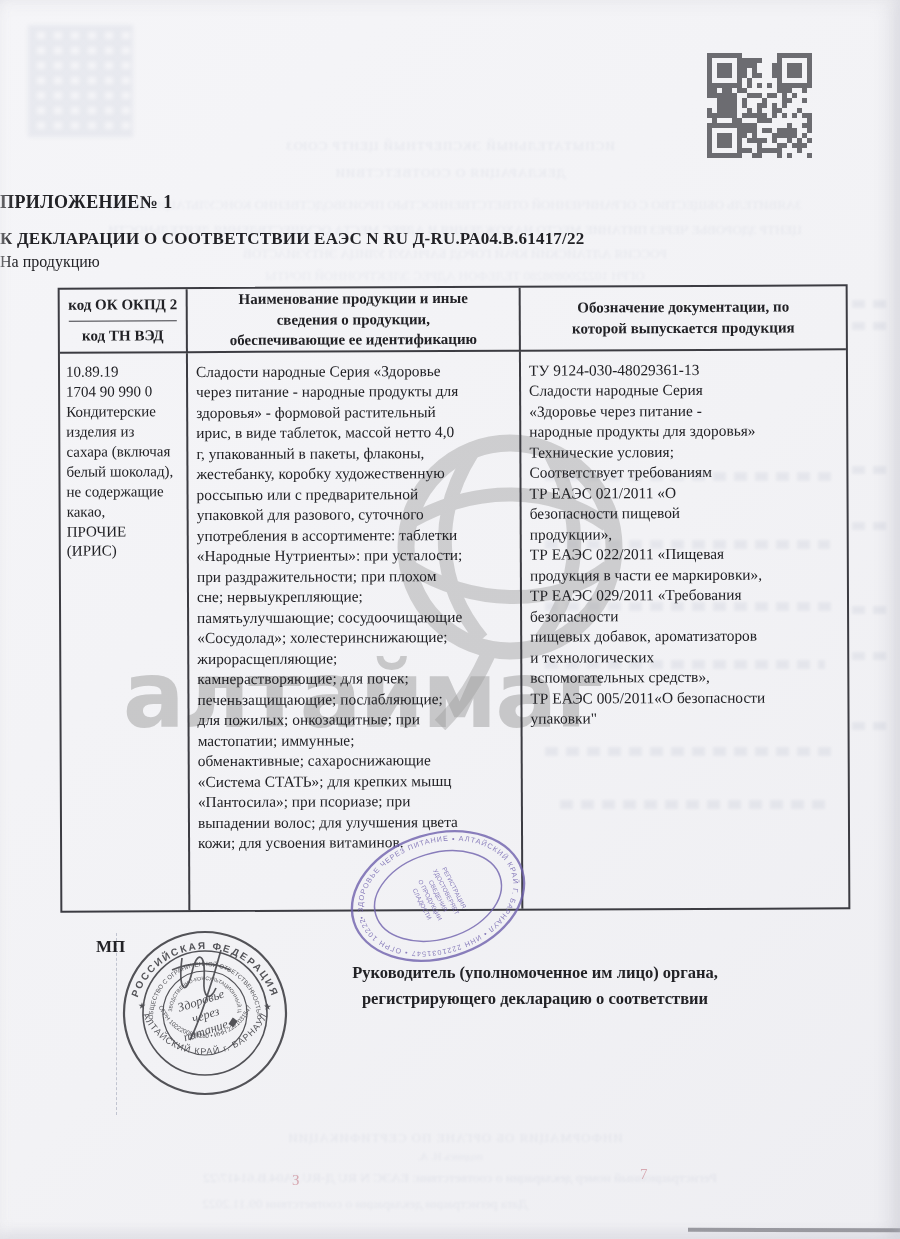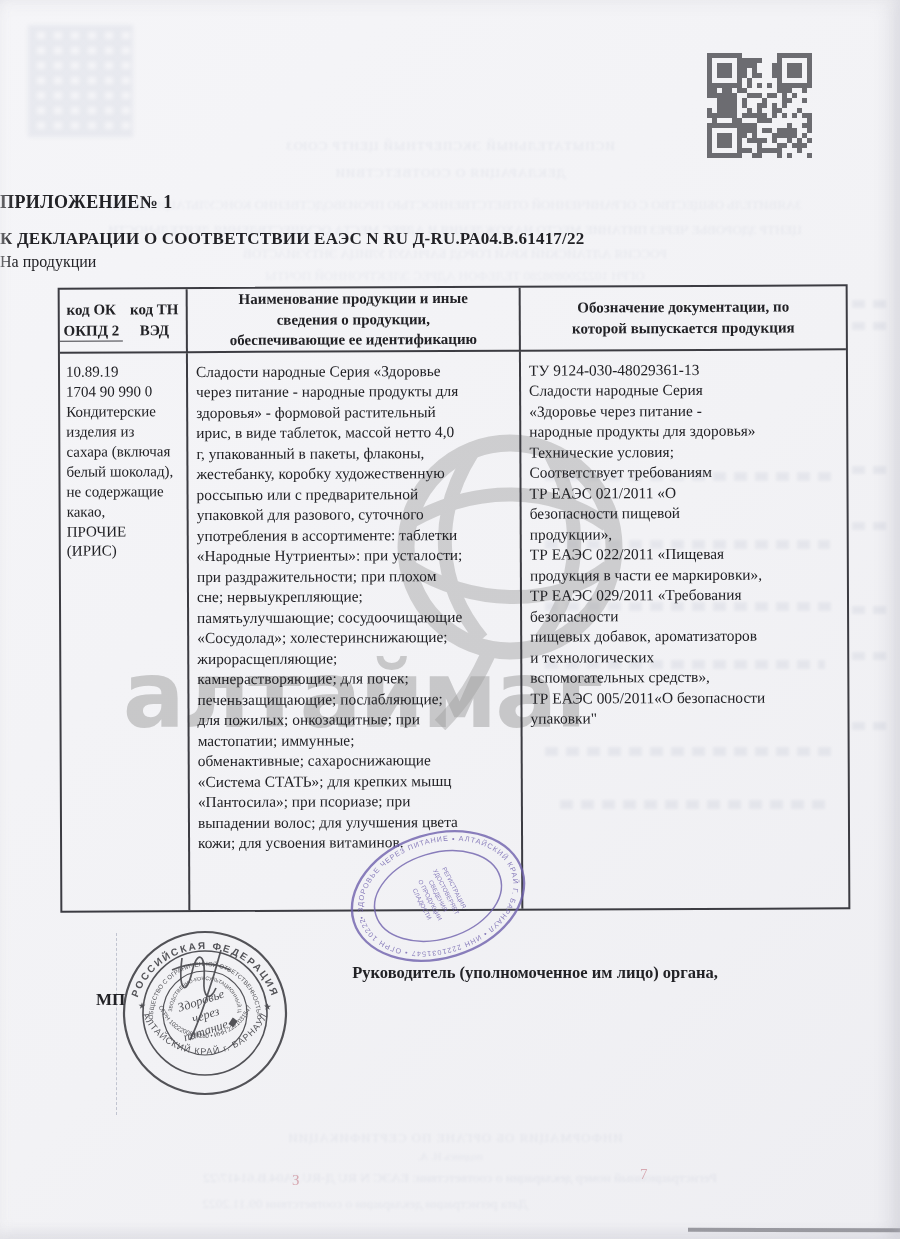--- a/index.html
+++ b/index.html
@@ -32,38 +32,38 @@
   .doc-table{
     position:absolute;left:59px;top:286px;width:786px;height:621px;
     border:2px solid #3c3c42;transform:rotate(-.25deg);
     display:grid;grid-template-columns:128px 333px 1fr;grid-template-rows:64px 1fr;
     background:transparent;z-index:3;
   }
   .th{border-right:2px solid #3c3c42;border-bottom:2px solid #3c3c42;
     font-weight:bold;font-size:15px;line-height:1.38;text-align:center;
     display:flex;align-items:center;justify-content:center;white-space:pre-line;}
   .th.last,.td.last{border-right:none;}
-  .th-split{display:flex;flex-direction:row;padding:0;}
+  .th-split{display:flex;flex-direction:column;padding:0;}
   .th-split .sub{flex:1;display:flex;align-items:center;justify-content:center;}
   .th-split .sub:first-child{border-bottom:1.5px solid #3c3c42;}
   .td{border-right:2px solid #3c3c42;padding:9px 8px 8px 8px;
     font-size:15.4px;line-height:1.33;white-space:pre-line;vertical-align:top;}
   .td.codes{font-size:15px;padding-left:6px;}
   
   .wm{position:absolute;pointer-events:none;z-index:2;color:#9c9c9c;}
   .wm-logo{left:380px;top:425px;}
   .wm-word{left:0;top:650px;width:724px;text-align:center;
     font-family:"DejaVu Sans",sans-serif;font-weight:bold;font-size:92px;
     letter-spacing:-2px;color:#9e9e9e;opacity:.5;line-height:1;}
   .wm-tag{left:0;top:752px;width:880px;text-align:center;
     font-family:"DejaVu Sans",sans-serif;font-size:33px;letter-spacing:2px;
     color:#adadad;opacity:.6;}
   
   .stamp{position:absolute;z-index:6;pointer-events:none;}
-  .mp{position:absolute;left:96px;top:990px;font-size:17px;font-weight:bold;z-index:4;}
+  .mp{position:absolute;left:96px;top:937px;font-size:17px;font-weight:bold;z-index:4;}
   .sig-block{position:absolute;left:295px;top:960px;width:480px;text-align:center;
     font-weight:bold;font-size:16.5px;line-height:1.55;z-index:4;}
   .crease{position:absolute;left:116px;top:933px;height:182px;width:0;
     border-left:1.5px dashed rgba(90,100,130,.32);}
   .scan-edge{position:absolute;left:688px;top:1228px;width:212px;height:4px;
     background:#5a5a60;opacity:.55;transform:rotate(.2deg);}
   .redmark{position:absolute;font-size:15px;color:#c4717d;opacity:.55;filter:blur(.4px);z-index:2;}
 </style>
 </head>
 <body>
@@ -336,21 +336,21 @@
         <rect x="50" y="100" width="5" height="5"></rect>
         <rect x="70" y="100" width="5" height="5"></rect>
         <rect x="80" y="100" width="5" height="5"></rect>
         <rect x="100" y="100" width="5" height="5"></rect>
       </g>
   </svg>
 
   <div class="title-block">
     <div class="t1">ПРИЛОЖЕНИЕ№ 1</div>
     <div class="t2">К ДЕКЛАРАЦИИ О СООТВЕТСТВИИ ЕАЭС N RU Д-RU.РА04.В.61417/22</div>
-    <div class="t3">На продукции</div>
+    <div class="t3">На продукцию</div>
   </div>
 
   <svg class="wm wm-logo" width="260" height="305" viewBox="0 0 260 305" style="opacity:.42;">
     <g fill="none" stroke="#9c9c9c">
       <circle cx="130" cy="122" r="104" stroke-width="17"></circle>
       <path d="M 92,28 C 52,92 57,160 102,214" stroke-width="14"></path>
       <path d="M 170,28 C 206,96 201,160 161,214" stroke-width="14"></path>
       <path d="M 32,96 C 96,60 170,60 227,100" stroke-width="14"></path>
       <path d="M 30,142 C 96,182 175,182 228,142" stroke-width="14"></path>
       <path d="M 112,220 C 97,256 82,278 60,300" stroke-width="15"></path>
@@ -480,20 +480,21 @@
     <g fill="none" stroke="#2f2f34" stroke-width="1.7" opacity=".9">
       <path d="M 62,30 C 58,62 66,70 72,44 C 76,24 86,22 84,52 C 83,70 90,74 96,60"></path>
       <path d="M 101,22 C 93,52 80,92 70,112"></path>
       <path d="M 52,42 C 70,34 92,33 110,42"></path>
     </g>
   </svg>
 
   <div class="mp">МП</div>
   <div class="sig-block">
     <div>Руководитель (уполномоченное им лицо) органа,</div>
+    <div>регистрирующего декларацию о соответствии</div>
   </div>
   <div class="crease"></div>
 
   <div class="bleed mirror" style="left:55px;top:1130px;width:800px;text-align:center;font-size:13px;letter-spacing:1px;opacity:.13;">ИНФОРМАЦИЯ ОБ ОРГАНЕ ПО СЕРТИФИКАЦИИ</div>
   <div class="bleed mirror" style="left:300px;top:1150px;width:300px;text-align:center;font-size:11px;opacity:.12;">подпись Н. А.</div>
   <div class="bleed mirror" style="left:55px;top:1170px;width:810px;text-align:center;font-size:13.5px;opacity:.14;">Регистрационный номер декларации о соответствии: ЕАЭС N RU Д-RU.РА04.В.61417/22</div>
   <div class="bleed mirror" style="left:55px;top:1196px;width:620px;text-align:center;font-size:13.5px;opacity:.13;">Дата регистрации декларации о соответствии 09.11.2022</div>
   <div class="redmark" style="left:292px;top:1172px;">З</div>
   <div class="redmark" style="left:640px;top:1166px;">7</div>
 

